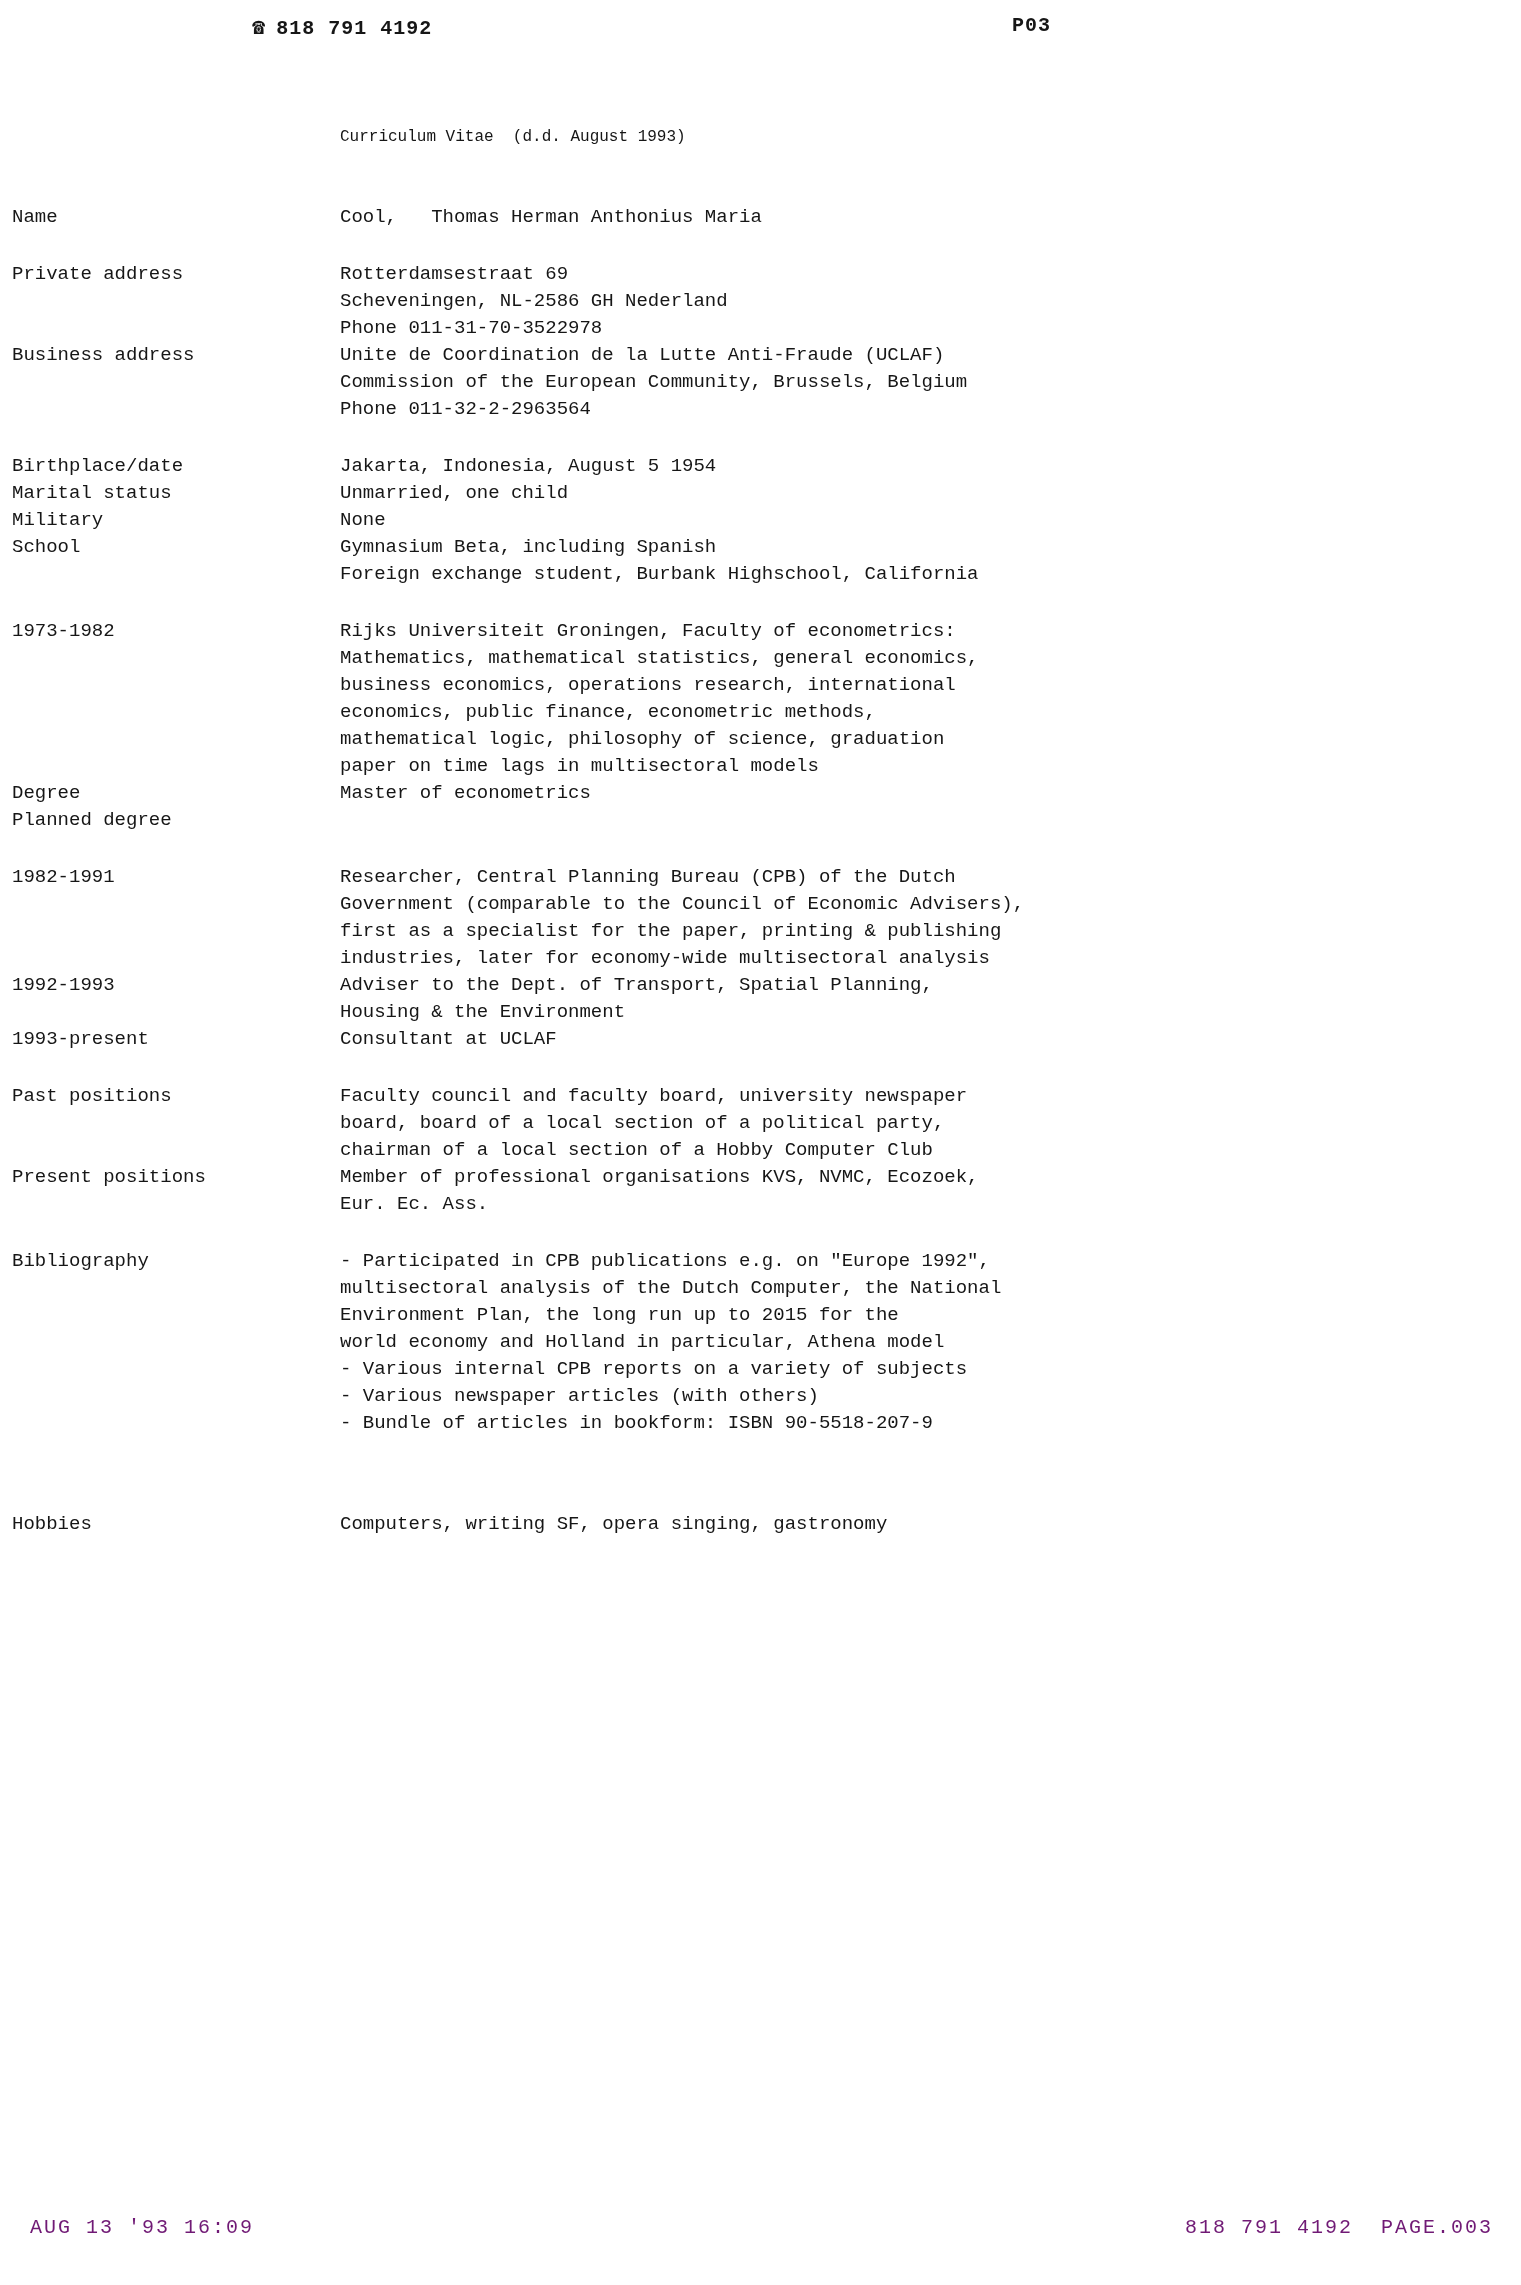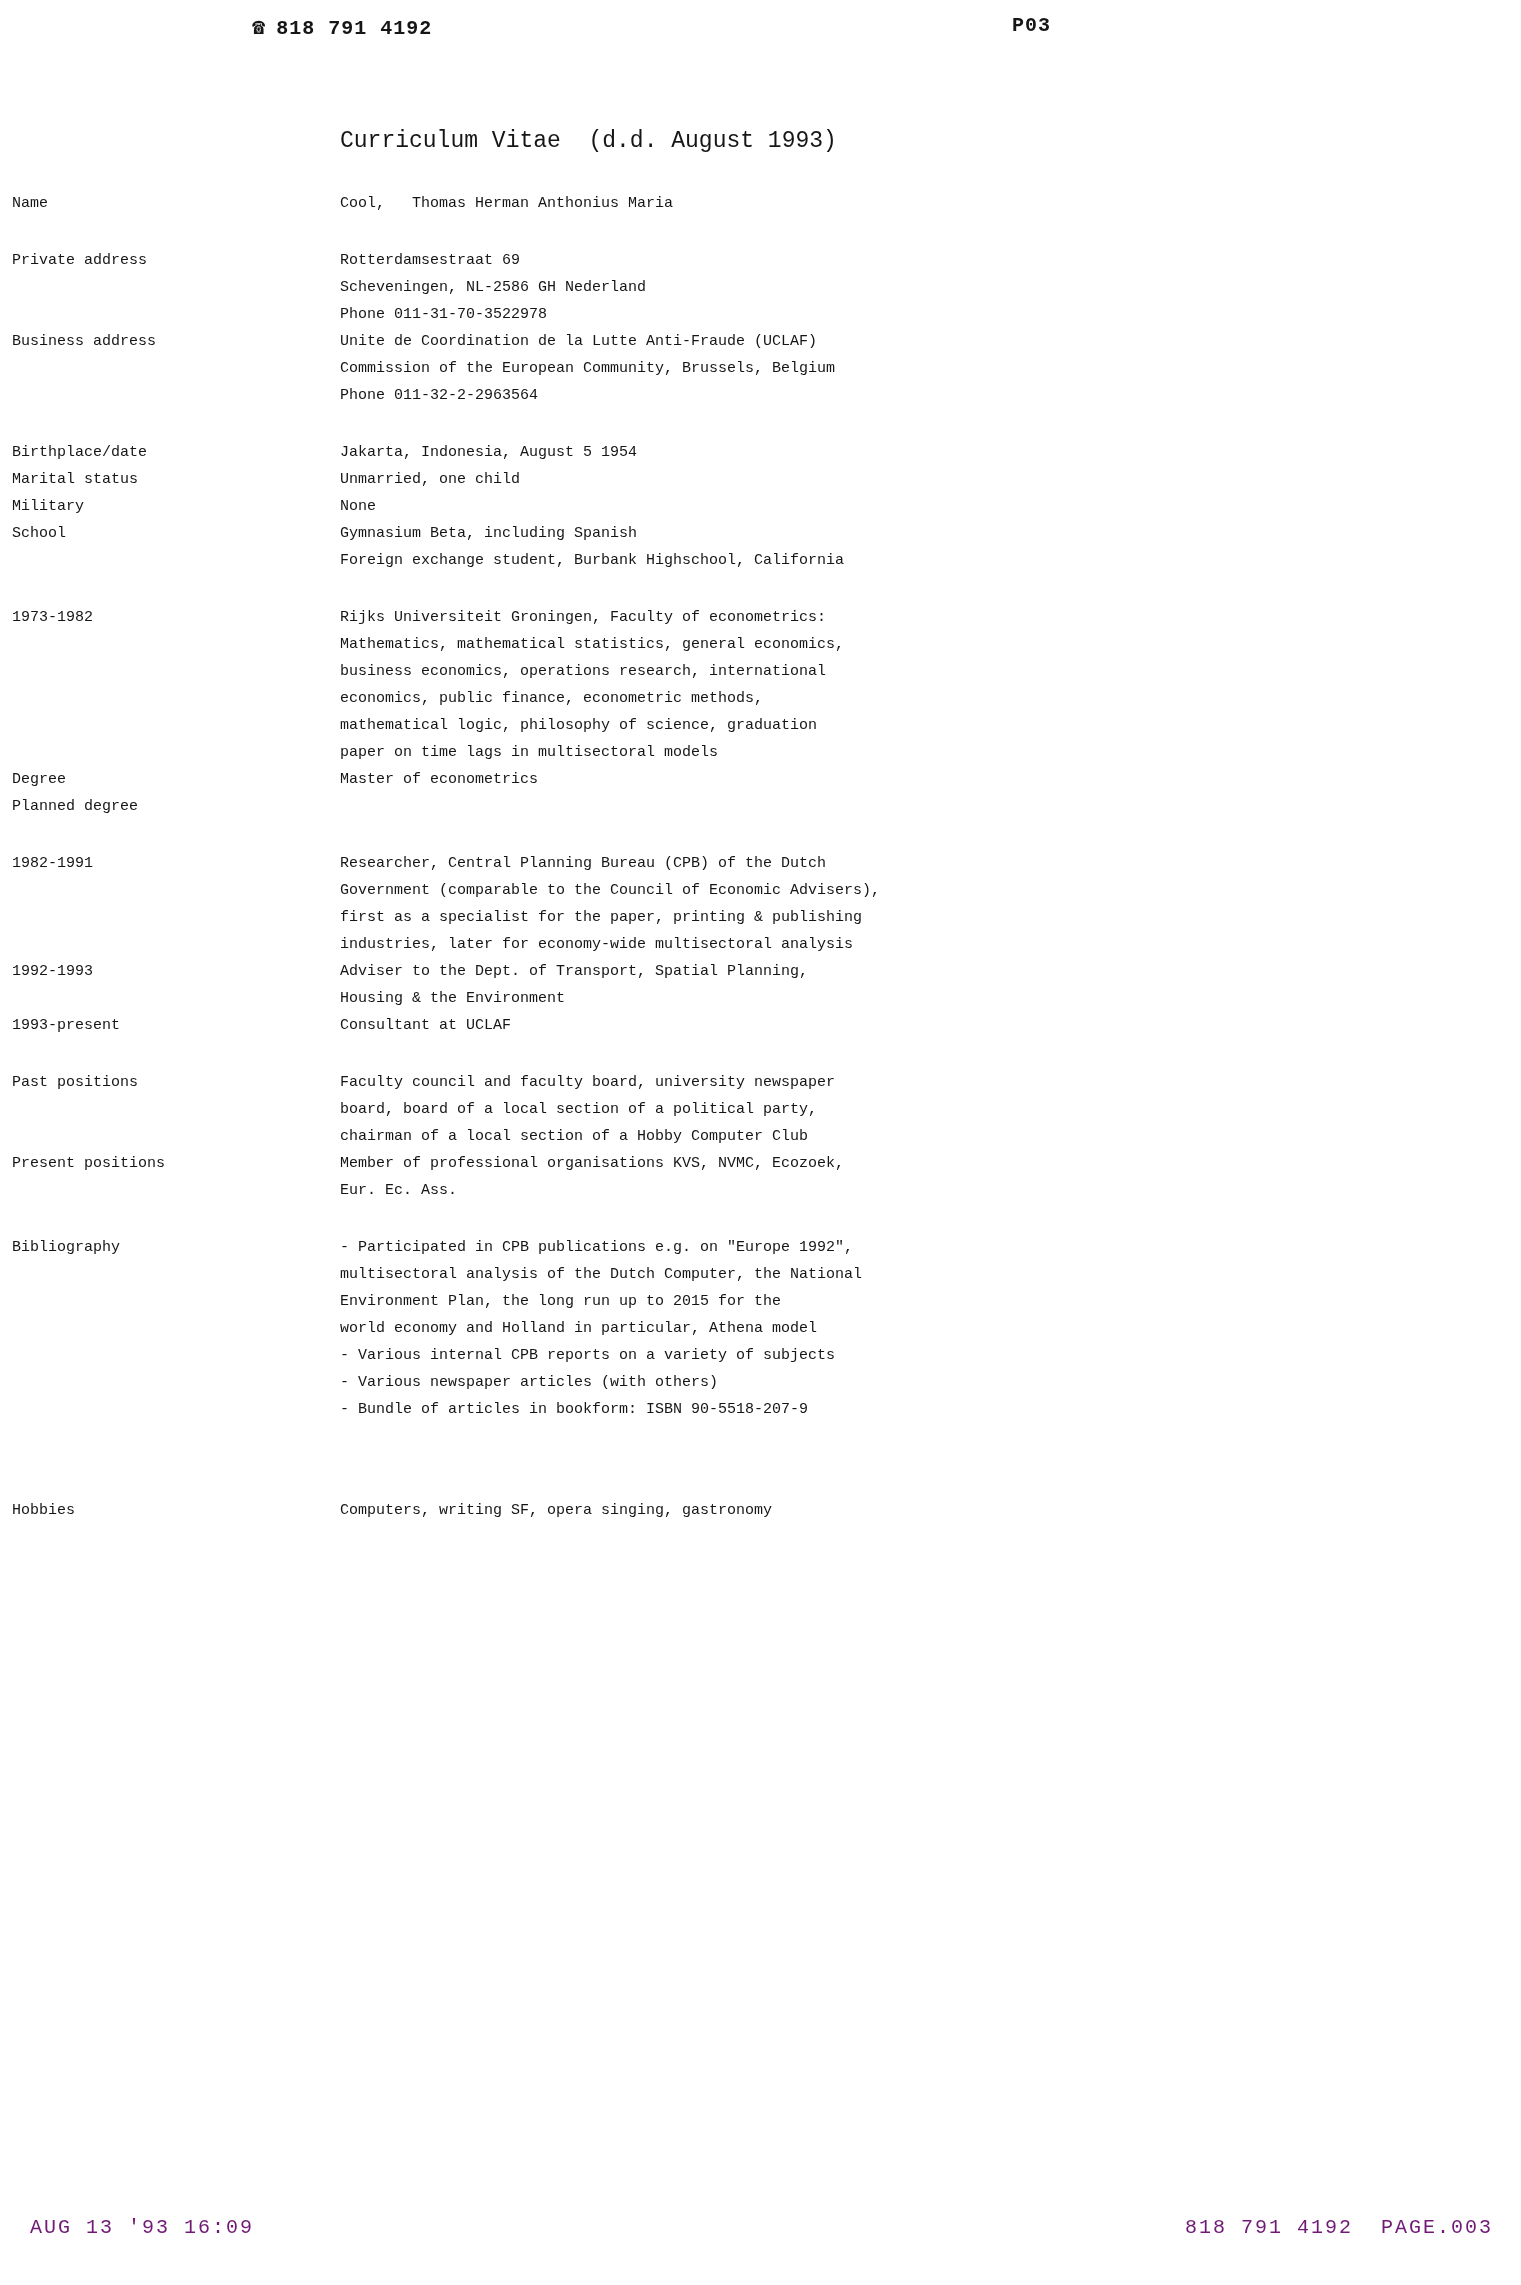--- a/index.html
+++ b/index.html
@@ -37,26 +37,26 @@
     font-size: 22px;
     margin-right: 10px;
   }
   .fax-page-num {
     position: absolute;
     left: 1000px;
     top: 0;
   }
   .doc-title {
     padding-left: 328px;
-    font-size: 23px;
-    white-space: pre;
-    margin-bottom: 36px;
+    font-size: 16px;
+    white-space: pre;
+    margin-bottom: 58px;
   }
   .cv-entries {
-    font-size: 15px;
+    font-size: 19px;
   }
   .section {
     margin-bottom: 30px;
   }
   
   .section:nth-child(7) {
     margin-bottom: 74px;
   }
   .row {
     display: grid;

